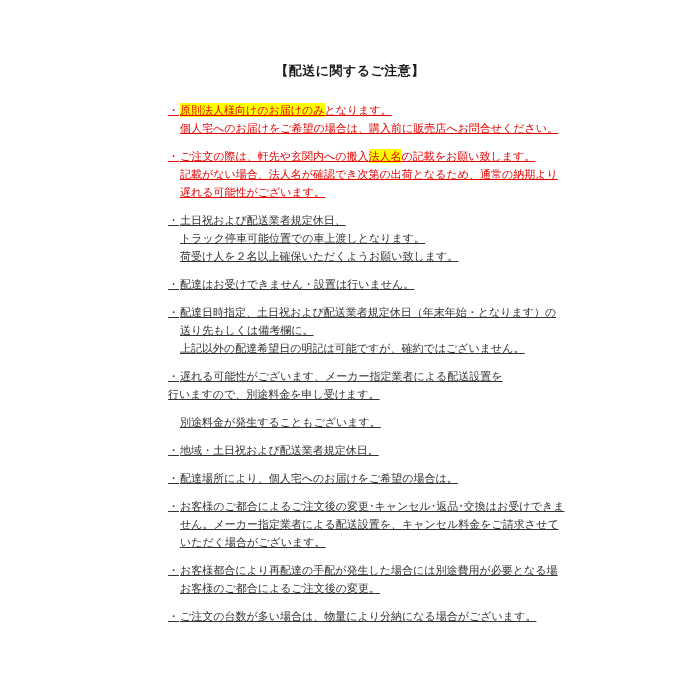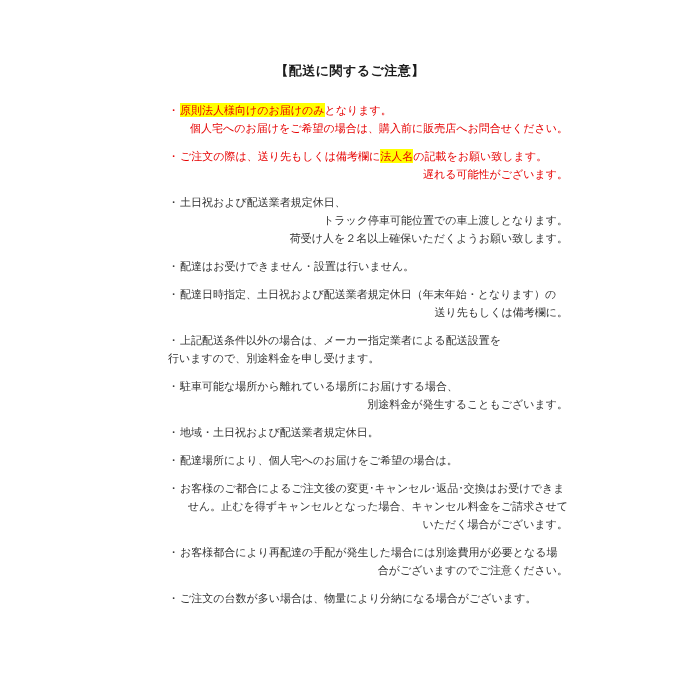--- a/index.html
+++ b/index.html
@@ -27,83 +27,85 @@
     font-weight: bold;
     color: var(--ink, #1b1b1b);
     letter-spacing: 0.5px;
   }
   .notice-list {
     margin: 21px 0 0 168px;
     width: 400px;
   }
   .notice-item {
     margin: 0 0 10px 0;
+    text-decoration: underline;
   }
   .notice-item.red { color: var(--red, #e60000); }
   .notice-item.black { color: var(--black, #333333); }
   .line {
     font-size: 11px;
     line-height: 18px;
     white-space: nowrap;
     letter-spacing: 0px;
   }
-  .line.cont { padding-left: 12px; text-align: right; }   
+  .line.cont { padding-left: 12px; }   
   .line.outdent { padding-left: 0; }   
   .bullet { margin-right: 1px; }
   .seg.hl {
     background: var(--hl, #ffff00);
     padding: 1px 0;
   }
 </style>
 </head>
 <body>
 
 <div class="page">
   <h1 class="title">【配送に関するご注意】</h1>
   <div class="notice-list" id="notice-list">
       <div class="notice-item red">
         <div class="line first"><span class="bullet">・</span><span class="seg hl">原則法人様向けのお届けのみ</span><span class="seg">となります。</span></div>
         <div class="line cont"><span class="seg">個人宅へのお届けをご希望の場合は、購入前に販売店へお問合せください。</span></div>
       </div>
       <div class="notice-item red">
-        <div class="line first"><span class="bullet">・</span><span class="seg">ご注文の際は、送り先もしくは備考欄に</span><span class="seg hl">法人名</span><span class="seg">の記載をお願い致します。</span></div>
+        <div class="line first"><span class="bullet">・</span><span class="seg">ご注文の際は、軒先や玄関内への搬入</span><span class="seg hl">法人名</span><span class="seg">の記載をお願い致します。</span></div>
+        <div class="line cont"><span class="seg">記載がない場合、法人名が確認でき次第の出荷となるため、通常の納期より</span></div>
         <div class="line cont"><span class="seg">遅れる可能性がございます。</span></div>
       </div>
       <div class="notice-item black">
         <div class="line first"><span class="bullet">・</span><span class="seg">土日祝および配送業者規定休日、</span></div>
         <div class="line cont"><span class="seg">トラック停車可能位置での車上渡しとなります。</span></div>
         <div class="line cont"><span class="seg">荷受け人を２名以上確保いただくようお願い致します。</span></div>
       </div>
       <div class="notice-item black">
         <div class="line first"><span class="bullet">・</span><span class="seg">配達はお受けできません・設置は行いません。</span></div>
       </div>
       <div class="notice-item black">
         <div class="line first"><span class="bullet">・</span><span class="seg">配達日時指定、土日祝および配送業者規定休日（年末年始・となります）の</span></div>
         <div class="line cont"><span class="seg">送り先もしくは備考欄に。</span></div>
+        <div class="line cont"><span class="seg">上記以外の配達希望日の明記は可能ですが、確約ではございません。</span></div>
       </div>
       <div class="notice-item black">
-        <div class="line first"><span class="bullet">・</span><span class="seg">上記配送条件以外の場合は、メーカー指定業者による配送設置を</span></div>
+        <div class="line first"><span class="bullet">・</span><span class="seg">遅れる可能性がございます、メーカー指定業者による配送設置を</span></div>
         <div class="line outdent"><span class="seg">行いますので、別途料金を申し受けます。</span></div>
       </div>
       <div class="notice-item black">
-        <div class="line first"><span class="bullet">・</span><span class="seg">駐車可能な場所から離れている場所にお届けする場合、</span></div>
         <div class="line cont"><span class="seg">別途料金が発生することもございます。</span></div>
       </div>
       <div class="notice-item black">
         <div class="line first"><span class="bullet">・</span><span class="seg">地域・土日祝および配送業者規定休日。</span></div>
       </div>
       <div class="notice-item black">
         <div class="line first"><span class="bullet">・</span><span class="seg">配達場所により、個人宅へのお届けをご希望の場合は。</span></div>
       </div>
       <div class="notice-item black">
         <div class="line first"><span class="bullet">・</span><span class="seg">お客様のご都合によるご注文後の変更･キャンセル･返品･交換はお受けできま</span></div>
-        <div class="line cont"><span class="seg">せん。止むを得ずキャンセルとなった場合、キャンセル料金をご請求させて</span></div>
+        <div class="line cont"><span class="seg">せん。メーカー指定業者による配送設置を、キャンセル料金をご請求させて</span></div>
         <div class="line cont"><span class="seg">いただく場合がございます。</span></div>
       </div>
       <div class="notice-item black">
         <div class="line first"><span class="bullet">・</span><span class="seg">お客様都合により再配達の手配が発生した場合には別途費用が必要となる場</span></div>
-        <div class="line cont"><span class="seg">合がございますのでご注意ください。</span></div>
+        <div class="line cont"><span class="seg">お客様のご都合によるご注文後の変更。</span></div>
       </div>
       <div class="notice-item black">
         <div class="line first"><span class="bullet">・</span><span class="seg">ご注文の台数が多い場合は、物量により分納になる場合がございます。</span></div>
       </div>
     </div>
 </div>
 
 </body></html>

